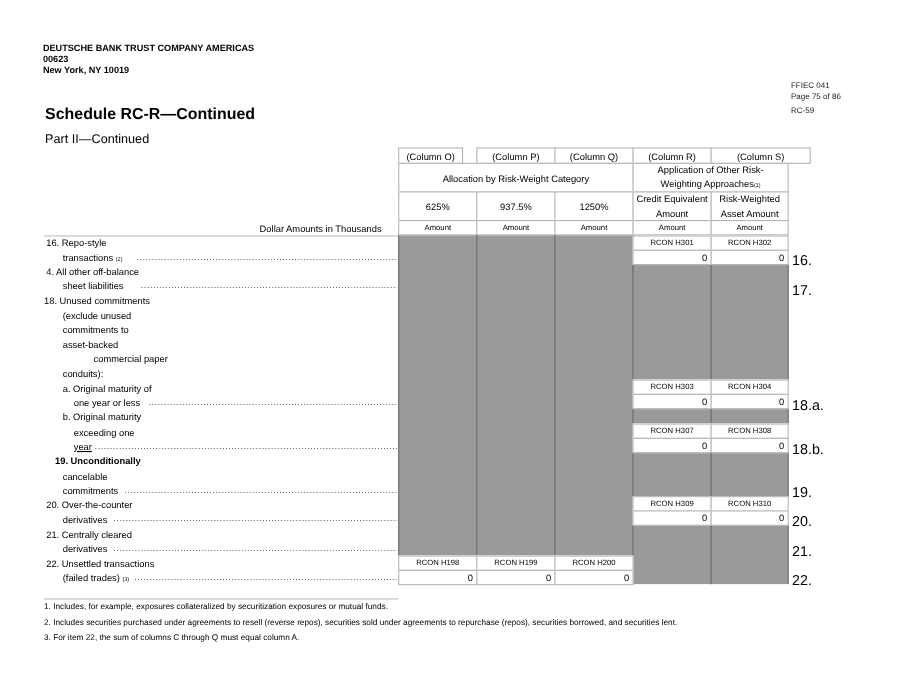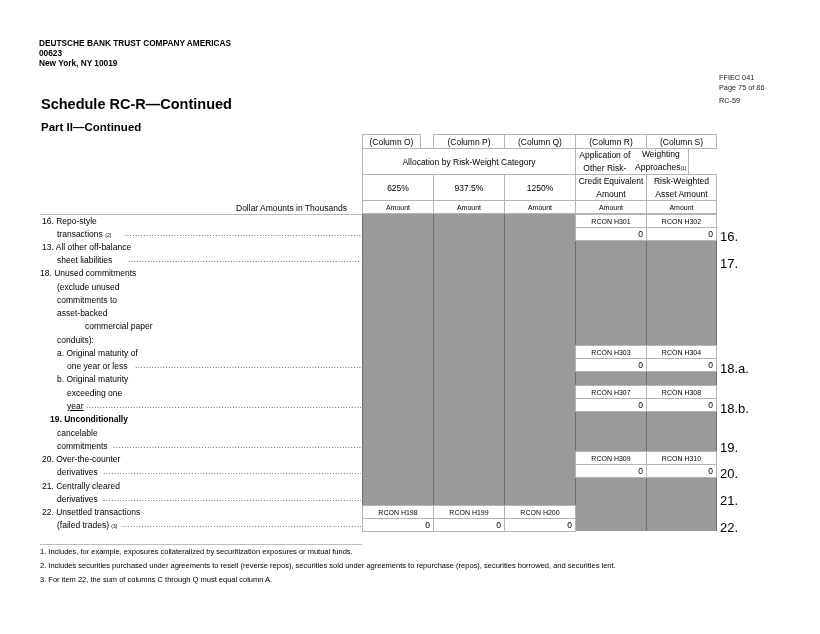--- a/index.html
+++ b/index.html
@@ -3,21 +3,21 @@
 <meta charset="utf-8">
 <style>
   html, body { margin:0; padding:0; background:#ffffff; }
   body { width:820px; height:634px; position:relative; overflow:hidden;
          font-family:"Liberation Sans", sans-serif; color:#000; }
   .abs { position:absolute; }
   .hdr-bank { left:39px; top:38px; font-size:8.3px; font-weight:bold; line-height:10px; }
   .ffiec { left:719px; top:73px; font-size:7.3px; line-height:9.5px; color:#222; }
   .rc59 { left:719px; top:96px; font-size:7.3px; color:#222; }
   .sched-title { left:41px; top:96px; font-size:14.5px; font-weight:bold; }
-  .part-title { left:41px; top:121px; font-size:11.5px; font-weight:bold; }
+  .part-title { left:41px; top:121px; font-size:11.5px; font-weight:normal; }
 
   .cell { position:absolute; box-sizing:border-box; border:1px solid #b5b5b5; background:#fff;
           display:flex; align-items:center; justify-content:center; text-align:center;
           font-size:8.5px; color:#000; }
   .cell.small { font-size:7px; }
   .gray { position:absolute; box-sizing:border-box; background:#9a9a9a; border-left:1px solid #6e6e6e; border-right:1px solid #6e6e6e; }
   .val { justify-content:flex-end; padding-right:3px; font-size:8.5px; }
   .lbl { position:absolute; font-size:8.5px; line-height:13.3px; white-space:nowrap; }
   .dots { position:absolute; font-size:8.5px; color:#555; overflow:hidden; white-space:nowrap; letter-spacing:0.4px; }
   .rownum { position:absolute; left:720px; font-size:13px; }
@@ -39,24 +39,24 @@
   <div>Page 75 of 86</div>
 </div>
 <div class="abs rc59">RC-59</div>
 <div class="abs sched-title">Schedule RC-R—Continued</div>
 <div class="abs part-title">Part II—Continued</div>
 
 <div class="cell" style="left:362px;top:134px;width:59px;height:15px;">(Column O)</div>
 <div class="cell" style="left:433px;top:134px;width:72px;height:15px;">(Column P)</div>
 <div class="cell" style="left:504px;top:134px;width:72px;height:15px;">(Column Q)</div>
 <div class="cell" style="left:575px;top:134px;width:72px;height:15px;">(Column R)</div>
-<div class="cell" style="left:646px;top:134px;width:71px;height:15px;">(Column S)</div>
+<div class="cell" style="left:646px;top:134px;width:91px;height:15px;">(Column S)</div>
 
 <div class="cell" style="left:362px;top:148px;width:214px;height:27px;">Allocation by Risk-Weight Category</div>
-<div class="cell" style="left:575px;top:148px;width:114px;height:27px;line-height:13px;">
+<div class="cell" style="left:575px;top:148px;width:142px;height:27px;flex-direction:column;line-height:13px;">
   <span>Application of Other Risk-</span>
   <span><span>Weighting Approaches</span><span class="sup">(1)</span></span>
 </div>
 
 <div class="cell" style="left:362px;top:174px;width:72px;height:27px;">625%</div>
 <div class="cell" style="left:433px;top:174px;width:72px;height:27px;">937.5%</div>
 <div class="cell" style="left:504px;top:174px;width:72px;height:27px;">1250%</div>
 <div class="cell" style="left:575px;top:174px;width:72px;height:27px;flex-direction:column;line-height:13px;">
   <span>Credit Equivalent</span>
   <span>Amount</span>
@@ -115,21 +115,21 @@
 <div class="cell small" style="left:433px;top:505px;width:72px;height:14px;">RCON H199</div>
 <div class="cell small" style="left:504px;top:505px;width:72px;height:14px;">RCON H200</div>
 <div class="cell val" style="left:362px;top:518px;width:72px;height:14px;">0</div>
 <div class="cell val" style="left:433px;top:518px;width:72px;height:14px;">0</div>
 <div class="cell val" style="left:504px;top:518px;width:72px;height:14px;">0</div>
 
 <div class="lbl" style="left:42px;top:215px;">16. Repo-style</div>
 <div class="lbl" style="left:57px;top:228px;"><span>transactions</span> <span class="sup">(2)</span></div>
 <div class="dots" style="left:124px;top:228px;width:237px;">............................................................................................................................................................</div>
 
-<div class="lbl" style="left:42px;top:241px;">13. All other off-balance</div>
+<div class="lbl" style="left:42px;top:241px;">4. All other off-balance</div>
 <div class="lbl" style="left:57px;top:254px;">sheet liabilities</div>
 <div class="dots" style="left:128px;top:254px;width:233px;">............................................................................................................................................................</div>
 
 <div class="lbl" style="left:40px;top:267px;">18. Unused commitments</div>
 <div class="lbl" style="left:57px;top:281px;">(exclude unused</div>
 <div class="lbl" style="left:57px;top:294px;">commitments to</div>
 <div class="lbl" style="left:57px;top:307px;">asset-backed</div>
 <div class="lbl" style="left:57px;top:320px;margin-left:28px;">commercial paper</div>
 <div class="lbl" style="left:57px;top:334px;">conduits):</div>
 

